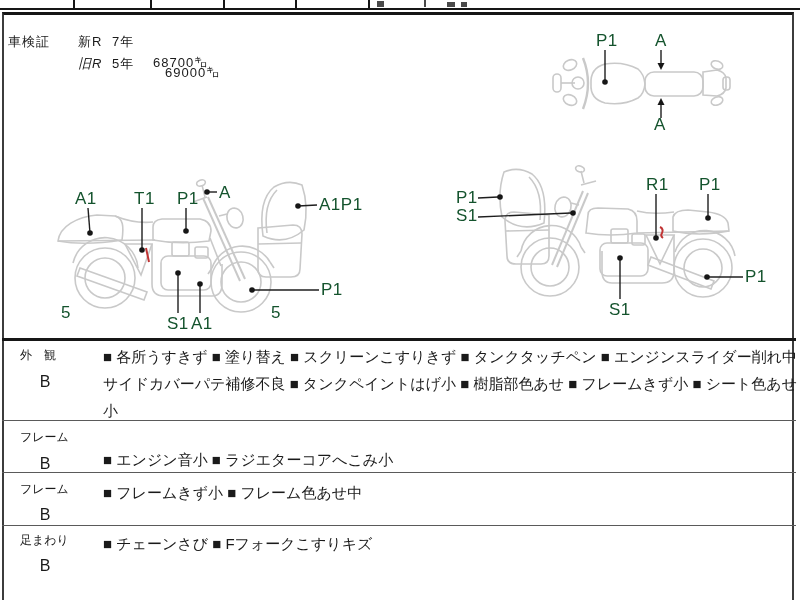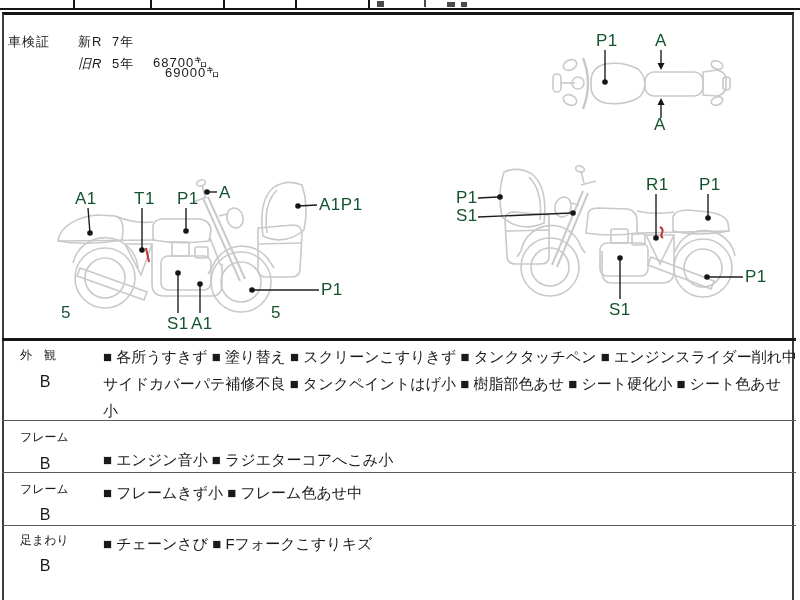--- a/index.html
+++ b/index.html
@@ -232,21 +232,21 @@
 
 <div class="abs hdivider thick" style="top:338px;"></div>
 <div class="abs hdivider thin" style="top:420px;"></div>
 <div class="abs hdivider thin" style="top:472px;"></div>
 <div class="abs hdivider thin" style="top:525px;"></div>
 
 <div>
   <div class="sec-label" style="top:347px;">外　観</div>
   <div class="sec-grade" style="top:373px;">B</div>
   <div class="sec-line" style="top:343px;">■ 各所うすきず ■ 塗り替え ■ スクリーンこすりきず ■ タンクタッチペン ■ エンジンスライダー削れ中 ■</div>
-  <div class="sec-line" style="top:370px;">サイドカバーパテ補修不良 ■ タンクペイントはげ小 ■ 樹脂部色あせ ■ シート硬化小 ■ シート色あせ</div>
+  <div class="sec-line" style="top:370px;">サイドカバーパテ補修不良 ■ タンクペイントはげ小 ■ 樹脂部色あせ ■ フレームきず小 ■ シート色あせ</div>
   <div class="sec-line" style="top:397px;">小</div>
 </div>
 
 <div>
   <div class="sec-label" style="top:429px;">フレーム</div>
   <div class="sec-grade" style="top:455px;">B</div>
   <div class="sec-line" style="top:446px;">■ エンジン音小 ■ ラジエターコアへこみ小</div>
 </div>
 
 <div>

